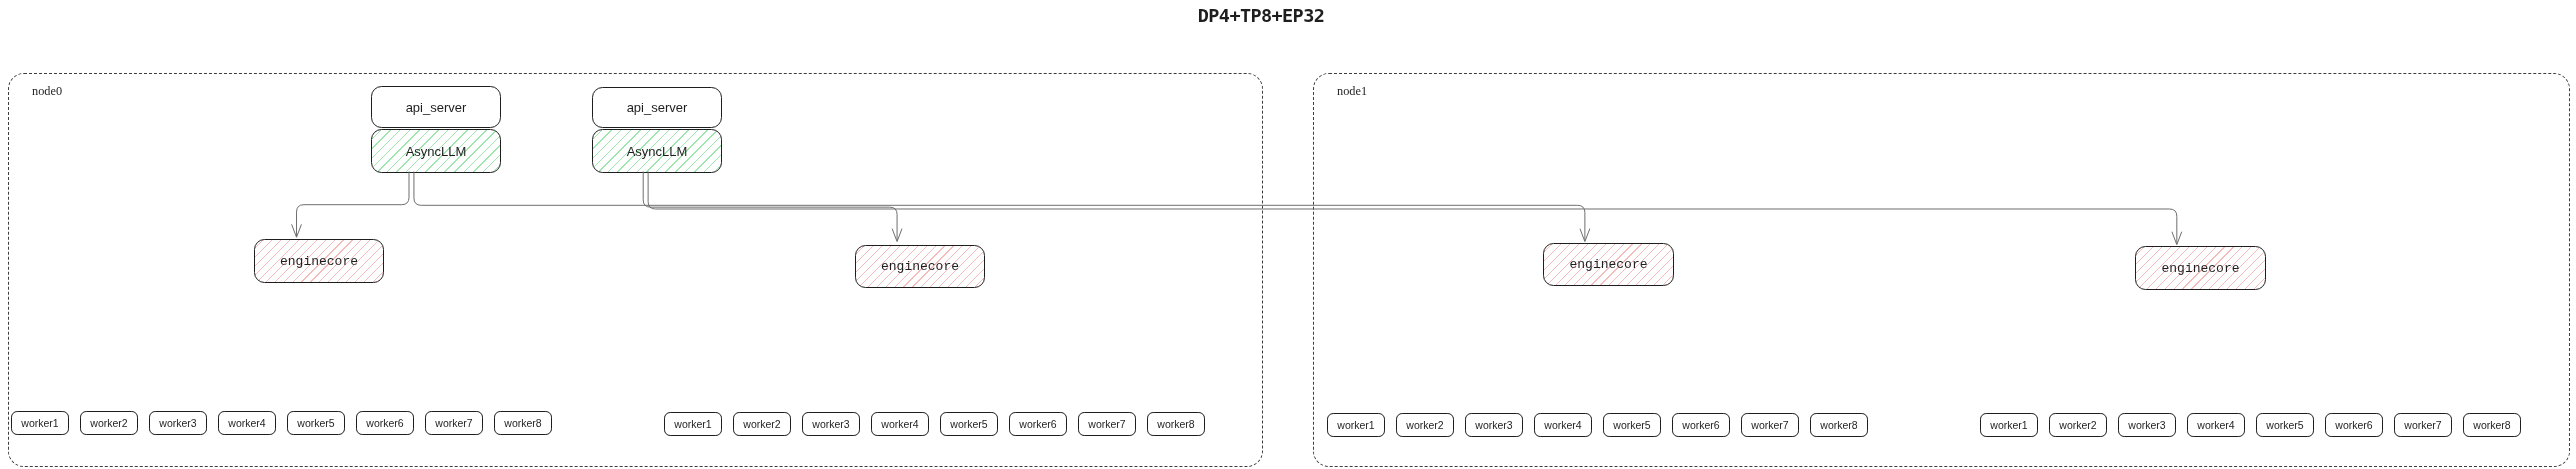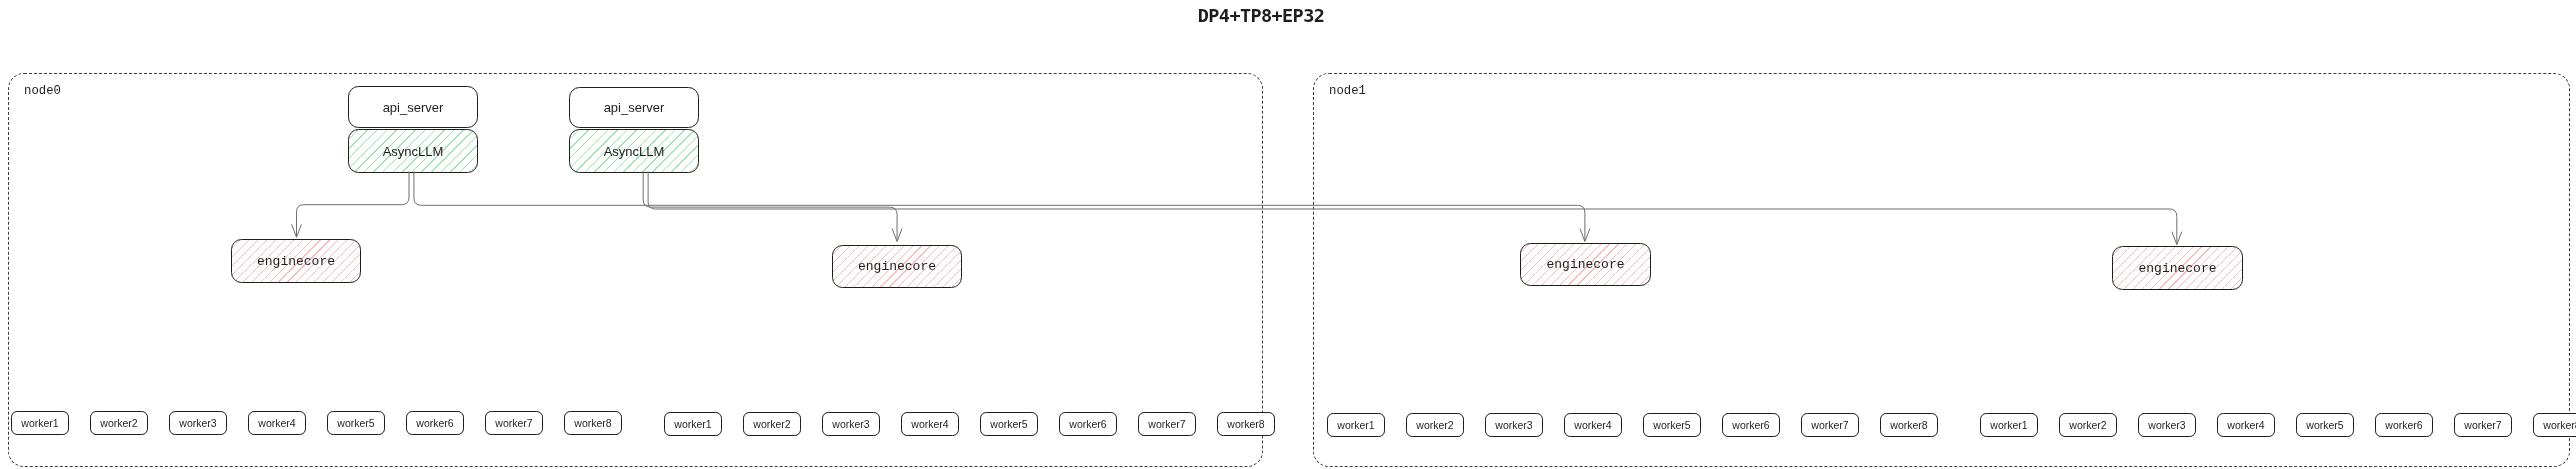--- a/index.html
+++ b/index.html
@@ -18,47 +18,47 @@
     font-size:18.5px; font-weight:700; color:#1e1e1e;
     letter-spacing:-0.6px;
   }
   .node {
     position:absolute;
     border:1.2px dashed #3d3d3d;
     border-radius:16px;
     box-sizing:border-box;
   }
   .node-label {
-    position:absolute; top:9.8px; left:15px;
-    font-family:Liberation Mono, monospace;
+    position:absolute; top:9.8px; left:23px;
+    font-family:Liberation Serif, serif;
     font-size:12.3px; color:#1e1e1e;
   }
   .box {
     position:absolute;
     box-sizing:border-box;
     border:1.5px solid #1e1e1e;
     border-radius:10.5px;
     background:#ffffff;
     display:flex; align-items:center; justify-content:center;
-    font-size:13px; color:#1e1e1e;
+    font-size:13px; color:#1e1e1e;margin-left:23px;
   }
   .hatch-green {
     background-image:repeating-linear-gradient(135deg,
       rgba(255,255,255,0) 0px, rgba(255,255,255,0) 5.8px,
       #9fe6ae 5.8px, #9fe6ae 6.8px);
   }
   .hatch-red {
     background-image:repeating-linear-gradient(135deg,
       rgba(255,255,255,0) 0px, rgba(255,255,255,0) 5.5px,
       #f6bcbc 5.5px, #f6bcbc 6.3px);
     font-family:Liberation Mono, monospace;
   }
   .worker-group {
     position:absolute;
-    display:flex; gap:21px;
+    display:flex; gap:11px;
   }
   .worker {
     box-sizing:border-box;
     width:58px; height:24px;
     border:1.2px solid #1e1e1e;
     border-radius:6.2px;
     background:#ffffff;
     display:flex; align-items:center; justify-content:center;
     font-size:10.5px; color:#1e1e1e;
     flex:0 0 auto;

